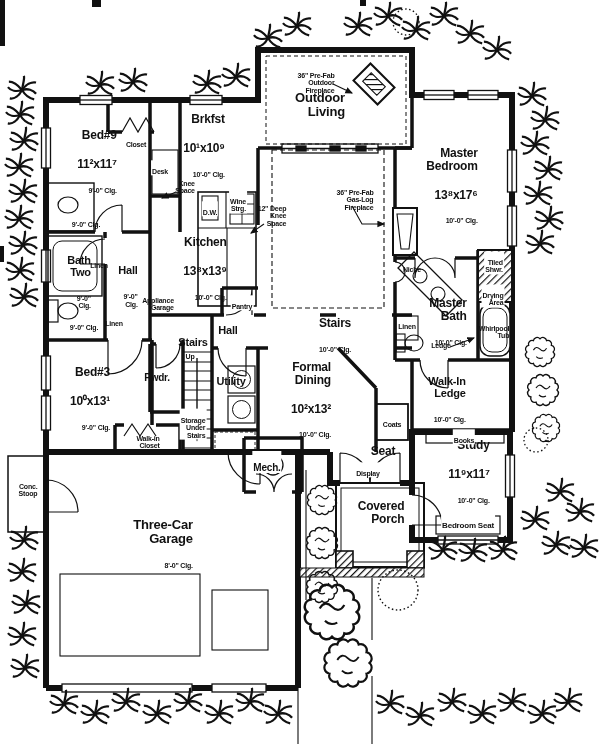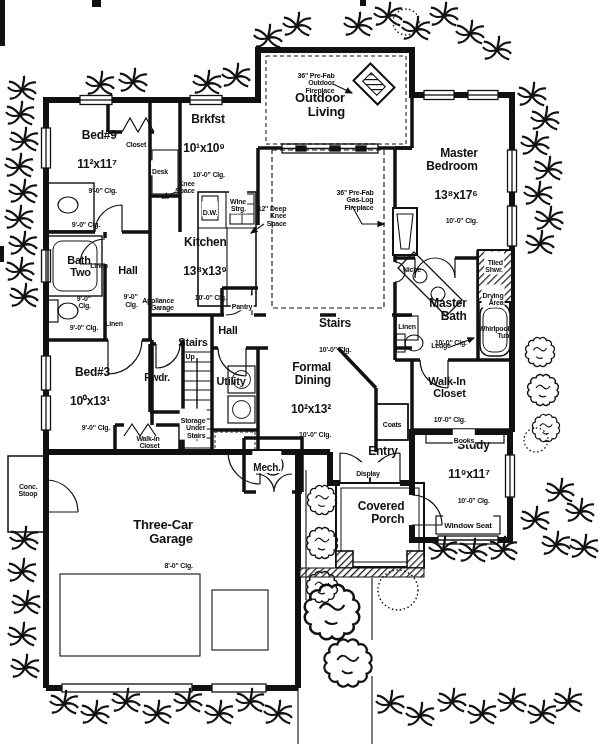--- a/index.html
+++ b/index.html
@@ -352,31 +352,31 @@
 <div class="lbl" style="left:448px;top:322px">
   <span class="nm f12">Master
 Bath</span>
   <span class="cg">10'-0" Clg.</span>
 </div>
 <div class="lbl tiny" style="left:441px;top:342px">
   <span>Ledge</span>
 </div>
 <div class="lbl" style="left:447px;top:400px">
   <span class="nm f11">Walk-In
-Closet</span>
+Ledge</span>
   <span class="cg">10'-0" Clg.</span>
 </div>
 <div class="lbl" style="left:469px;top:484px">
   <span class="nm f15">Study</span>
   <span class="dm">11⁹x11⁷</span>
   <span class="cg">10'-0" Clg.</span>
   <span class="cg">Wood Floor</span>
 </div>
 <div class="lbl f12" style="left:383px;top:452px">
-  <span class="nm">Entry</span>
+  <span class="nm">Seat</span>
 </div>
 <div class="lbl tiny chip" style="left:368px;top:470px">
   <span>Display</span>
 </div>
 <div class="lbl" style="left:163px;top:544px">
   <span class="nm f13">Three-Car
 Garage</span>
   <span class="cg">8'-0" Clg.</span>
 </div>
 <div class="lbl f12" style="left:381px;top:513px">
@@ -453,21 +453,21 @@
 Under
 Stairs</span>
 </div>
 <div class="lbl tiny chip" style="left:392px;top:421px">
   <span>Coats</span>
 </div>
 <div class="lbl tiny chip" style="left:464px;top:437px">
   <span>Books</span>
 </div>
 <div class="lbl f8 chip" style="left:468px;top:522px">
-  <span>Window Seat</span>
+  <span>Bedroom Seat</span>
 </div>
 <div class="lbl tiny chip" style="left:493px;top:296px">
   <span>Drying
 Area</span>
 </div>
 <div class="lbl tiny chip" style="left:494px;top:263px">
   <span>Tiled
 Shwr.</span>
 </div>
 <div class="lbl tiny" style="left:494px;top:329px">

